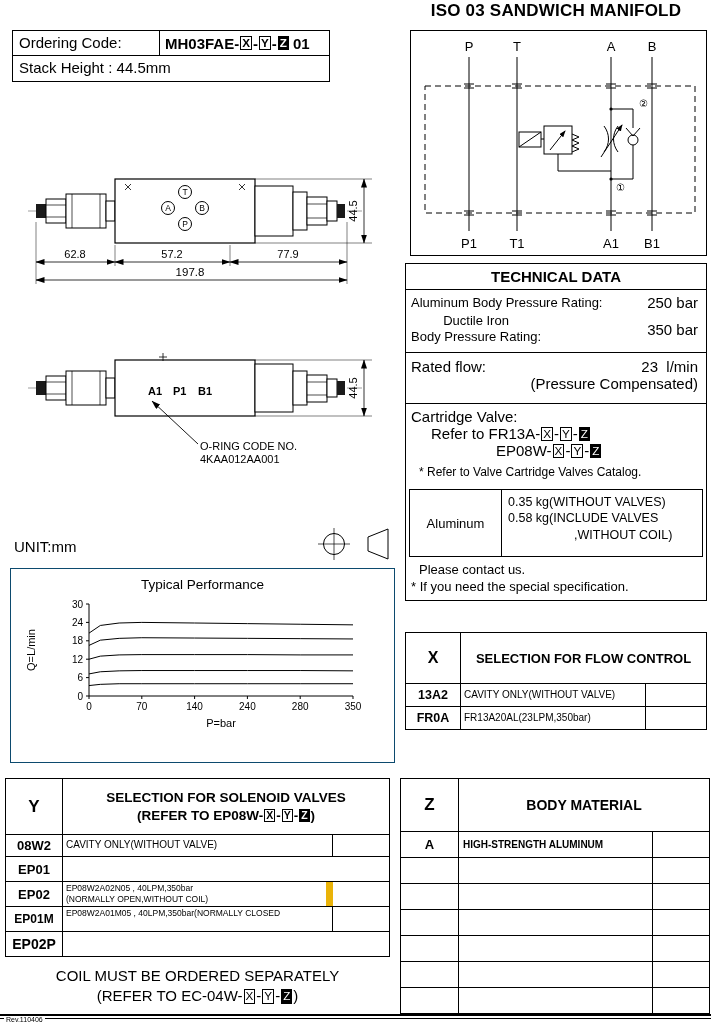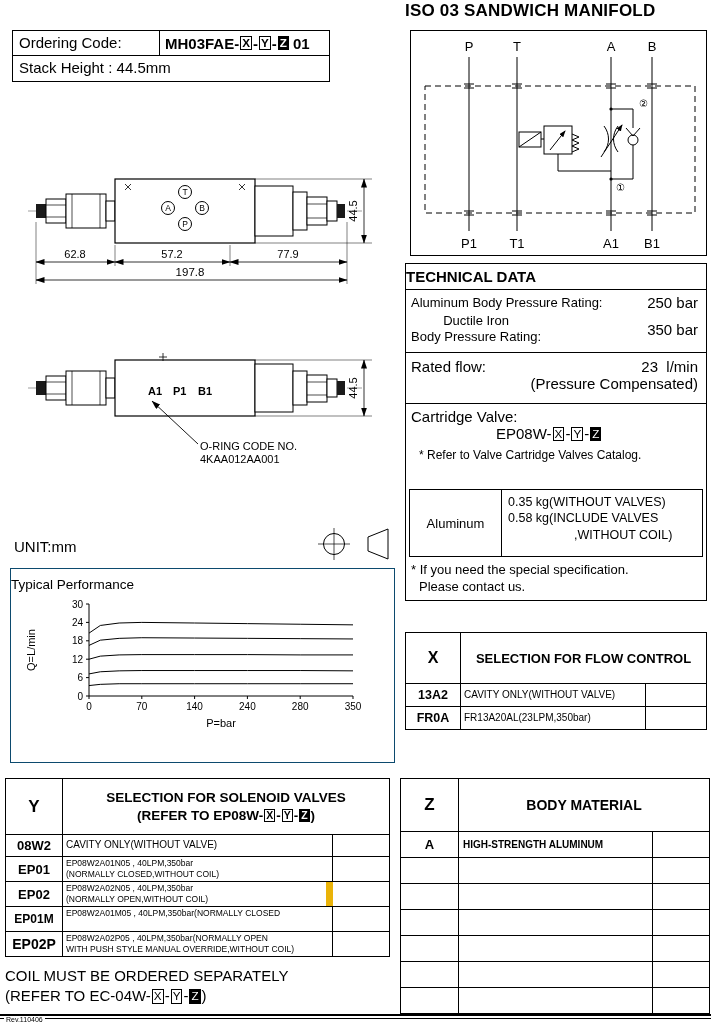--- a/index.html
+++ b/index.html
@@ -1,21 +1,21 @@
 <!DOCTYPE html>
 <html><head>
 <meta charset="utf-8">
 <style>
   *{margin:0;padding:0;box-sizing:border-box}
   html,body{background:#fff}
   body{width:711px;height:1023px;position:relative;overflow:hidden;
        font-family:"Liberation Sans",sans-serif;color:#000}
   .abs{position:absolute}
   .bold{font-weight:bold}
-  .cen{text-align:left}
+  .cen{text-align:center}
   .flex{display:flex}
   .xyzbox{display:inline-block;border:1px solid #000;font-size:0.78em;line-height:1.05;
           padding:0 1px;margin:0 1px;vertical-align:1px}
   .zinv{background:#000;color:#fff;border-color:#000}
   svg text{font-family:"Liberation Sans",sans-serif;fill:#000}
   .tcode{display:flex;align-items:center;justify-content:center;font-weight:bold;border-right:1px solid #000}
   .trow{display:flex;border-top:1px solid #000}
 </style>
 </head>
 <body>
@@ -254,36 +254,39 @@
   </div>
   <div style="height:51px;border-bottom:1.5px solid #000;padding:5px 8px 0 5px;font-size:15px;">
     <div class="flex" style="justify-content:space-between;">
       <span>Rated flow:</span>
       <span><span>23</span>&nbsp;&nbsp;<span>l/min</span></span>
     </div>
     <div class="cen" style="text-align:right;">(Pressure Compensated)</div>
   </div>
   <div style="height:85px;padding:4px 6px 0 5px;">
     <div style="font-size:15px;">Cartridge Valve:</div>
+    <div style="font-size:15px;padding-left:20px;">
+      <span>Refer to FR13A-</span><span class="xyzbox">X</span><span>-</span><span class="xyzbox">Y</span><span>-</span><span class="xyzbox zinv">Z</span>
+    </div>
     <div style="font-size:15px;padding-left:85px;">
       <span>EP08W-</span><span class="xyzbox">X</span><span>-</span><span class="xyzbox">Y</span><span>-</span><span class="xyzbox zinv">Z</span>
     </div>
     <div style="font-size:12px;margin-top:6px;padding-left:8px;">* Refer to Valve Cartridge Valves Catalog.</div>
   </div>
   <div class="flex" style="margin:0 3px;height:68px;border:1px solid #000;">
     <div style="width:92px;border-right:1px solid #000;display:flex;align-items:center;justify-content:center;font-size:13px;">Aluminum</div>
     <div style="flex:1;padding:4px 0 0 6px;font-size:12.5px;line-height:1.3;">
       <div>0.35 kg(WITHOUT VALVES)</div>
       <div>0.58 kg(INCLUDE VALVES</div>
       <div style="padding-left:66px;">,WITHOUT COIL)</div>
     </div>
   </div>
   <div style="padding:5px 5px 0 5px;font-size:13px;line-height:1.3;">
+    <div style="padding-left:8px;">Please contact us.</div>
     <div>* If you need the special specification.</div>
-    <div style="padding-left:8px;">Please contact us.</div>
   </div>
 </div>
 
 <div class="abs" style="left:10px;top:568px;width:385px;height:195px;border:1px solid #0c4a6e;">
   <div class="cen" style="font-size:13.5px;padding-top:8px;">Typical Performance</div>
   <svg id="perf-chart-svg" width="385" height="145" viewBox="0 0 385 145" style="display:block;margin-top:4px;">
       <path d="M78,8 L78,100 L342,100" fill="none" stroke="#000" stroke-width="1"></path>
       <line x1="75" y1="100" x2="78" y2="100" stroke="#000" stroke-width="1"></line>
       <text x="72" y="103.5" text-anchor="end" font-size="10">0</text>
       <line x1="75" y1="81.6" x2="78" y2="81.6" stroke="#000" stroke-width="1"></line>
@@ -347,47 +350,39 @@
   </div>
   <div class="trow" style="height:22px;">
     <div class="tcode" style="width:57px;font-size:13px;">08W2</div>
     <div style="width:270px;border-right:1px solid #000;font-size:10px;padding:4px 0 0 3px;">
       <div>CAVITY ONLY(WITHOUT VALVE)</div>
     </div>
     <div style="flex:1;"></div>
   </div>
   <div class="trow" style="height:25px;">
     <div class="tcode" style="width:57px;font-size:13px;">EP01</div>
-    <div style="width:270px;border-right:1px solid #000;font-size:8.5px;line-height:1.3;padding:1px 0 0 3px;">
-      <div>EP08W2A01N05 , 40LPM,350bar</div>
-      <div>(NORMALLY CLOSED,WITHOUT COIL)</div>
-    </div>
     <div style="flex:1;"></div>
   </div>
   <div class="trow" style="height:25px;">
     <div class="tcode" style="width:57px;font-size:13px;">EP02</div>
     <div style="width:270px;border-right:7px solid #eab308;font-size:8.5px;line-height:1.3;padding:1px 0 0 3px;">
       <div>EP08W2A02N05 , 40LPM,350bar</div>
       <div>(NORMALLY OPEN,WITHOUT COIL)</div>
     </div>
     <div style="flex:1;"></div>
   </div>
   <div class="trow" style="height:25px;">
     <div class="tcode" style="width:57px;font-size:12px;text-align:center;">EP01M</div>
     <div style="width:270px;border-right:1px solid #000;font-size:8.5px;line-height:1.3;padding:1px 0 0 3px;">
       <div>EP08W2A01M05 , 40LPM,350bar(NORMALLY CLOSED</div>
     </div>
     <div style="flex:1;"></div>
   </div>
   <div class="trow" style="height:25px;">
     <div class="tcode" style="width:57px;font-size:14px;">EP02P</div>
-    <div style="width:270px;border-right:1px solid #000;font-size:8.5px;line-height:1.3;padding:1px 0 0 3px;">
-      <div>EP08W2A02P05 , 40LPM,350bar(NORMALLY OPEN</div>
-      <div>WITH PUSH STYLE MANUAL OVERRIDE,WITHOUT COIL)</div>
-    </div>
     <div style="flex:1;"></div>
   </div>
 </div>
 
 <div class="abs cen" style="left:5px;top:966px;width:385px;font-size:15px;line-height:1.35;">
   <div>COIL MUST BE ORDERED SEPARATELY</div>
   <div>
     <span>(REFER TO EC-04W-</span><span class="xyzbox">X</span><span>-</span><span class="xyzbox">Y</span><span>-</span><span class="xyzbox zinv">Z</span><span>)</span>
   </div>
 </div>

